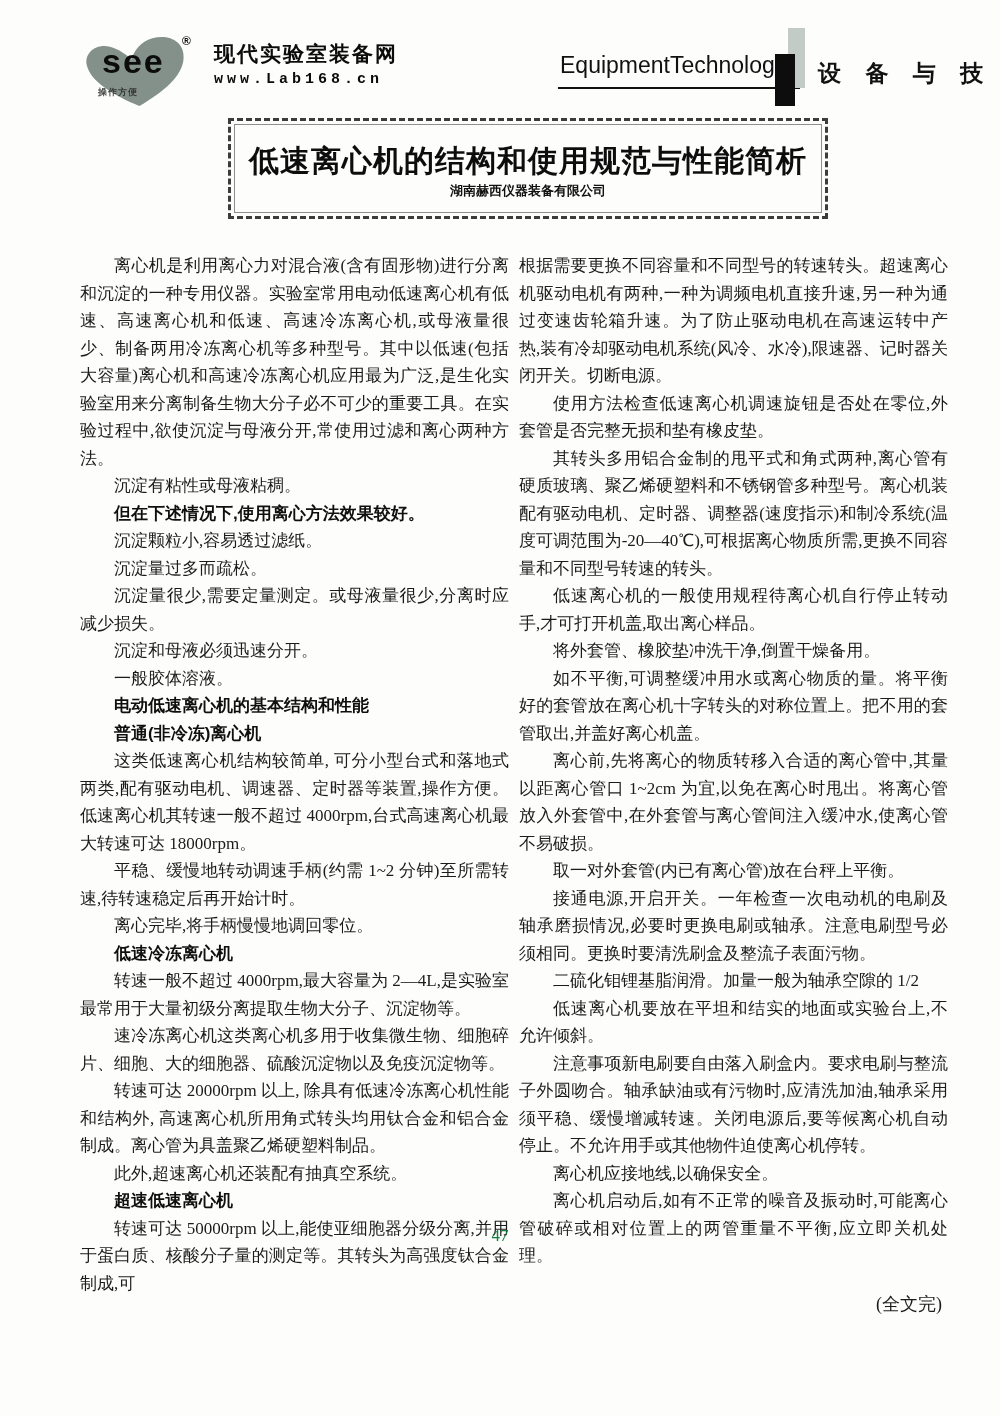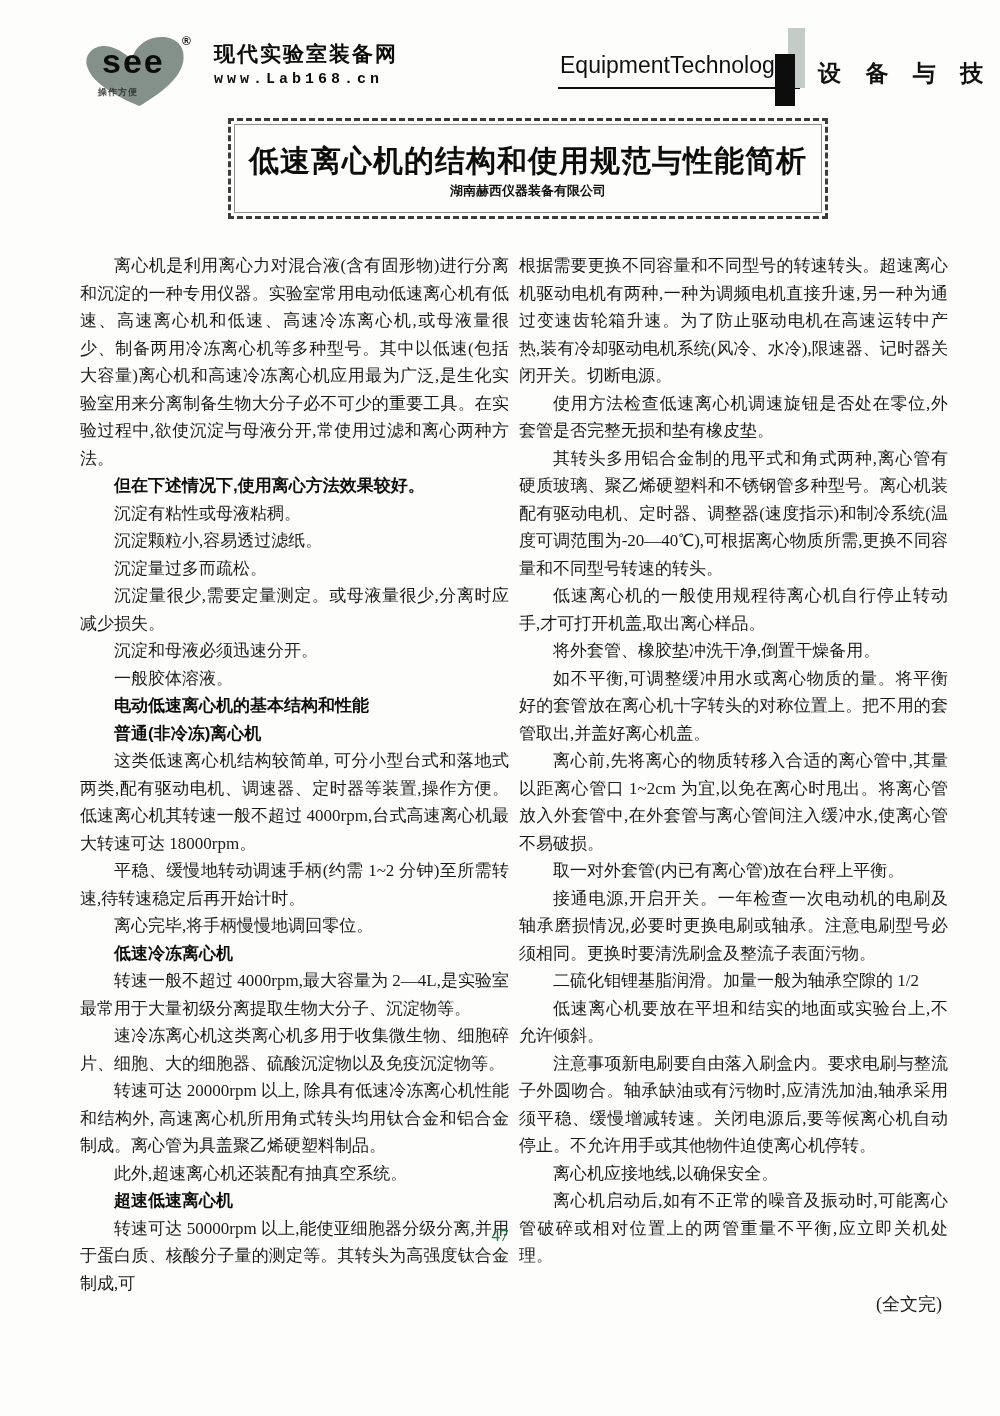--- a/index.html
+++ b/index.html
@@ -127,22 +127,22 @@
   <div class="titlebox-outer">
     <div class="titlebox-inner">
       <h1 class="article-title">低速离心机的结构和使用规范与性能简析</h1>
       <div class="article-author">湖南赫西仪器装备有限公司</div>
     </div>
   </div>
 
   <div class="columns">
     <div class="col">
         <p class="para">离心机是利用离心力对混合液(含有固形物)进行分离和沉淀的一种专用仪器。实验室常用电动低速离心机有低速、高速离心机和低速、高速冷冻离心机,或母液量很少、制备两用冷冻离心机等多种型号。其中以低速(包括大容量)离心机和高速冷冻离心机应用最为广泛,是生化实验室用来分离制备生物大分子必不可少的重要工具。在实验过程中,欲使沉淀与母液分开,常使用过滤和离心两种方法。</p>
+        <p class="para">沉淀有粘性或母液粘稠。</p>
         <p class="para heading">但在下述情况下,使用离心方法效果较好。</p>
-        <p class="para">沉淀有粘性或母液粘稠。</p>
         <p class="para">沉淀颗粒小,容易透过滤纸。</p>
         <p class="para">沉淀量过多而疏松。</p>
         <p class="para">沉淀量很少,需要定量测定。或母液量很少,分离时应减少损失。</p>
         <p class="para">沉淀和母液必须迅速分开。</p>
         <p class="para">一般胶体溶液。</p>
         <p class="para heading">电动低速离心机的基本结构和性能</p>
         <p class="para heading">普通(非冷冻)离心机</p>
         <p class="para">这类低速离心机结构较简单, 可分小型台式和落地式两类,配有驱动电机、调速器、定时器等装置,操作方便。低速离心机其转速一般不超过 4000rpm,台式高速离心机最大转速可达 18000rpm。</p>
         <p class="para">平稳、缓慢地转动调速手柄(约需 1~2 分钟)至所需转速,待转速稳定后再开始计时。</p>
         <p class="para">离心完毕,将手柄慢慢地调回零位。</p>

